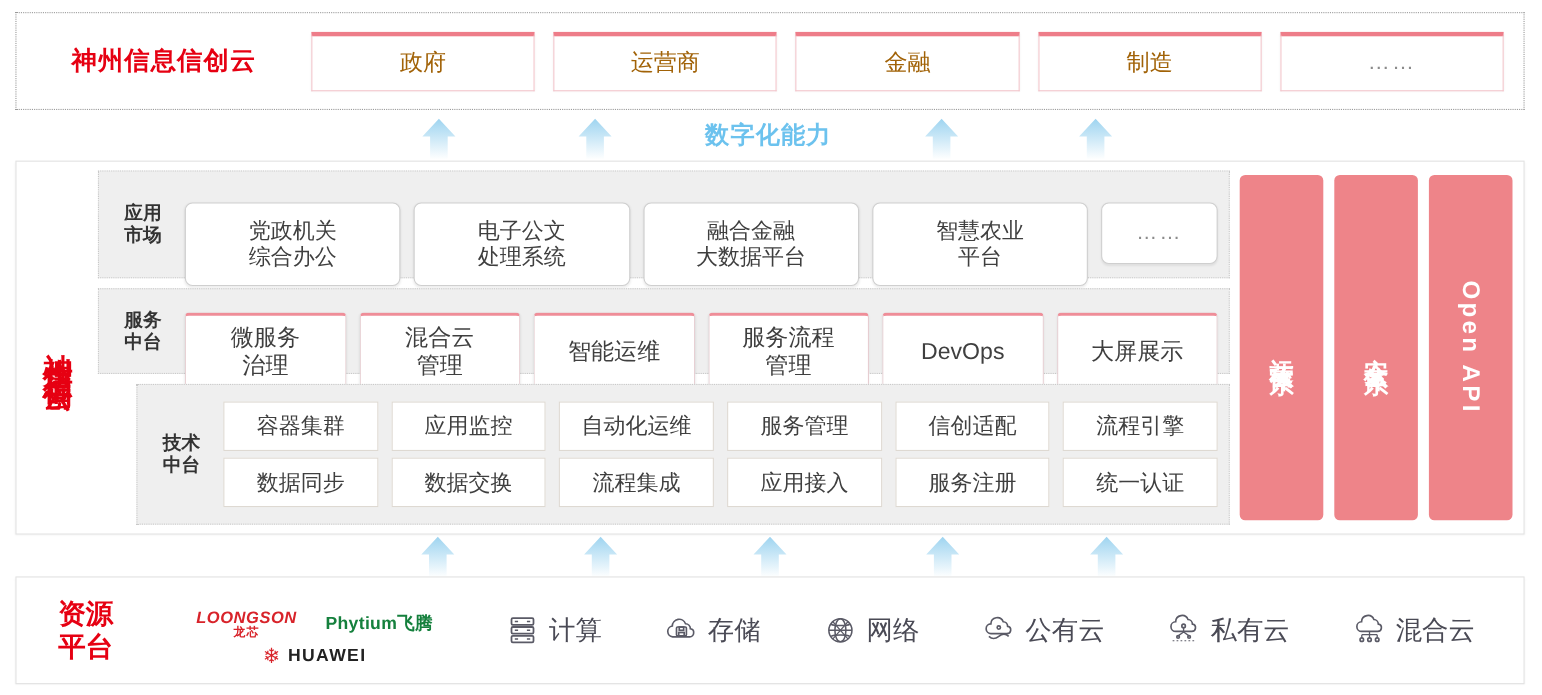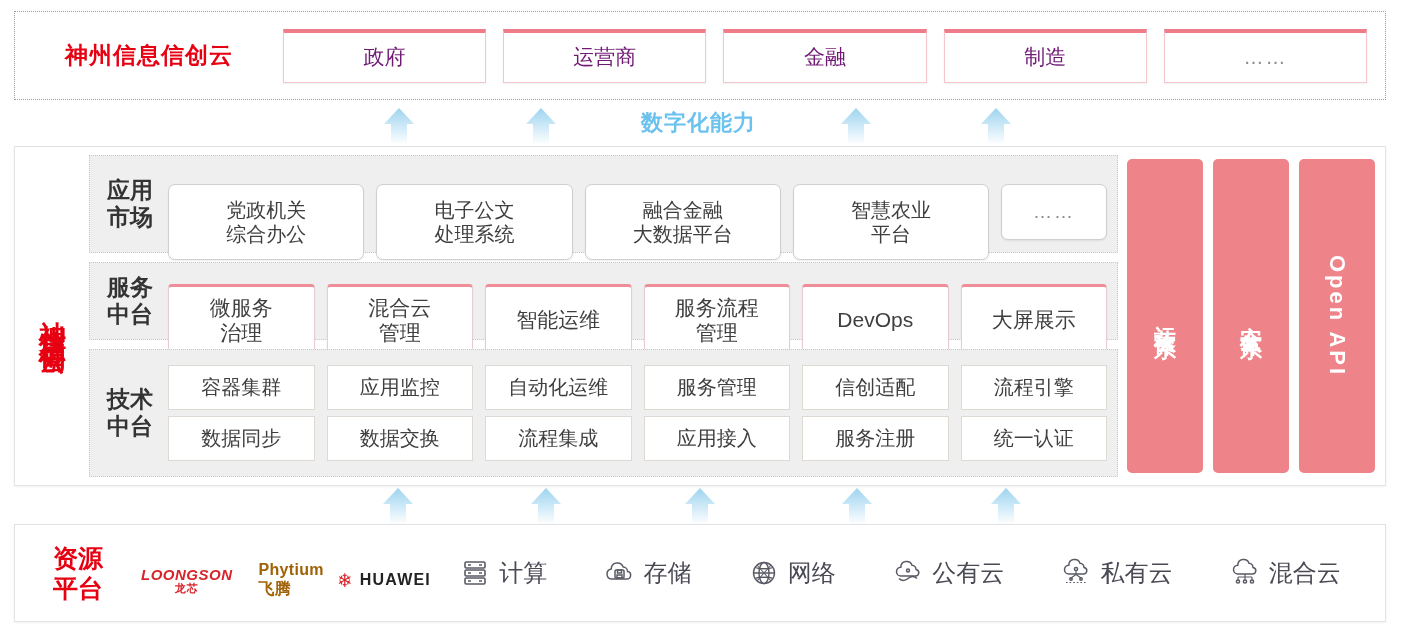--- a/index.html
+++ b/index.html
@@ -25,21 +25,21 @@
     color:#E60012;font-weight:bold;font-size:23px;letter-spacing:1px;
   }
   .industry-boxes{flex:1;display:flex;align-items:center;gap:17px;padding-right:18px;}
   .ind-box{
     flex:1;height:54px;
     background:#fff;
     border:1px solid #f3c6cc;
     border-top:4px solid #ee7d89;
     box-sizing:border-box;
     display:flex;align-items:center;justify-content:center;
-    font-size:21px;color:#701a75;
+    font-size:21px;color:#a16207;
     box-shadow:0 1px 2px rgba(0,0,0,.06);
   }
   .ind-box.dots{color:#8b8b8b;font-size:20px;letter-spacing:2px;}
 
   
   .cap-row{
     position:absolute;left:0;top:103px;width:1402px;height:42px;
   }
   .cap-label{
     position:absolute;left:641px;top:5px;
@@ -74,25 +74,25 @@
 
   .layer{
     background:#efefef;
     border:1px dotted #c9c9c9;
     box-sizing:border-box;
     display:flex;align-items:center;
     padding:0 10px;
   }
   .layer-app{height:98px;}
   .layer-svc{height:78px;}
-  .layer-tech{height:128px;}
+  .layer-tech{height:128px;margin-left:35px;}
 
   .layer-label{
     width:60px;flex:none;text-align:center;
-    font-size:23px;font-weight:bold;color:#333;line-height:1.18;
+    font-size:17px;font-weight:bold;color:#333;line-height:1.18;
   }
   .layer-items{flex:1;display:flex;gap:12px;padding-left:8px;margin-top:36px;}
 
   
   .app-box{
     flex:1;height:74px;background:#fff;
     border:1px solid #cfcfcf;border-radius:7px;
     display:flex;align-items:center;justify-content:center;text-align:center;
     font-size:20px;color:#3f3f3f;line-height:1.22;
     box-shadow:0 1px 2px rgba(0,0,0,.07);
@@ -146,29 +146,29 @@
     background:#fff;border:1px solid #e2e2e2;box-sizing:border-box;
     box-shadow:0 1px 2px rgba(0,0,0,.05);
     display:flex;align-items:center;
   }
   .res-title{
     width:126px;flex:none;text-align:center;
     color:#E60012;font-weight:bold;font-size:25px;line-height:1.22;
   }
   .vendor-logos{
     width:290px;flex:none;
-    display:flex;flex-direction:row;align-items:center;justify-content:center;gap:7px;margin-top:14px;
+    display:flex;flex-direction:column;align-items:center;justify-content:center;gap:7px;margin-top:14px;
   }
   .vendor-top{display:flex;align-items:center;gap:26px;}
   .loongson{display:flex;flex-direction:column;align-items:center;line-height:1;}
   .loongson .en{
     color:#D8232A;font-weight:bold;font-size:15px;font-style:italic;letter-spacing:.5px;
   }
   .loongson .cn{color:#D8232A;font-weight:bold;font-size:11px;letter-spacing:1px;margin-top:1px;}
-  .phytium{color:#a16207;font-weight:bold;font-size:16px;letter-spacing:.3px;}
+  .phytium{color:#15803d;font-weight:bold;font-size:16px;letter-spacing:.3px;}
   .huawei{display:flex;align-items:center;gap:7px;}
   .huawei .mark{font-size:19px;color:#D8232A;line-height:1;}
   .huawei .wd{color:#222;font-weight:bold;font-size:16px;letter-spacing:1.2px;}
 
   .res-items{flex:1;display:flex;align-items:flex-end;justify-content:space-around;padding-right:16px;}
   .res-item{display:flex;align-items:center;gap:8px;color:#4a4a55;font-size:24px;}
   .res-item .ic{width:32px;height:32px;flex:none;display:block;}
 </style>
 </head>
 <body>

